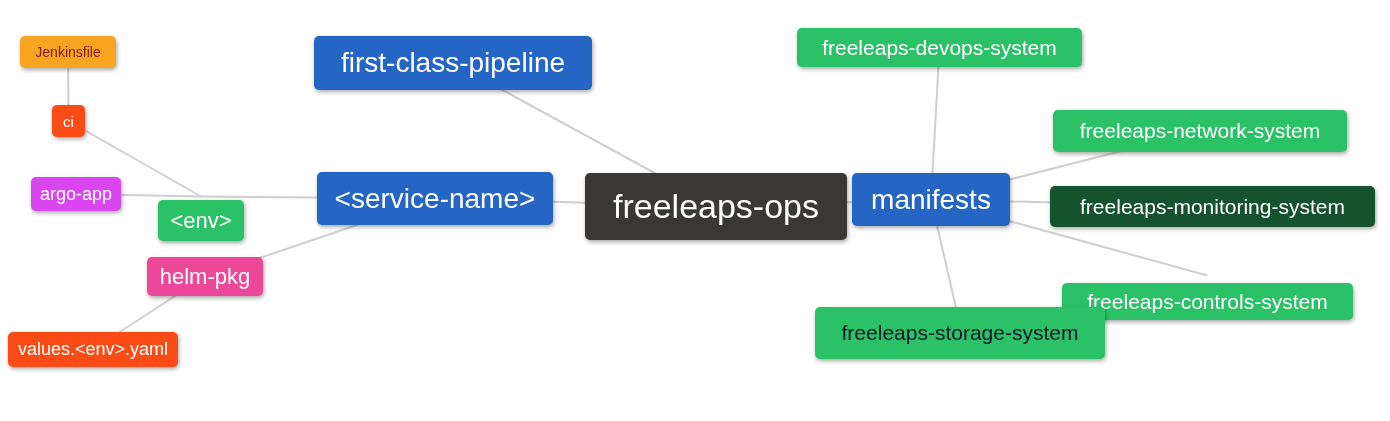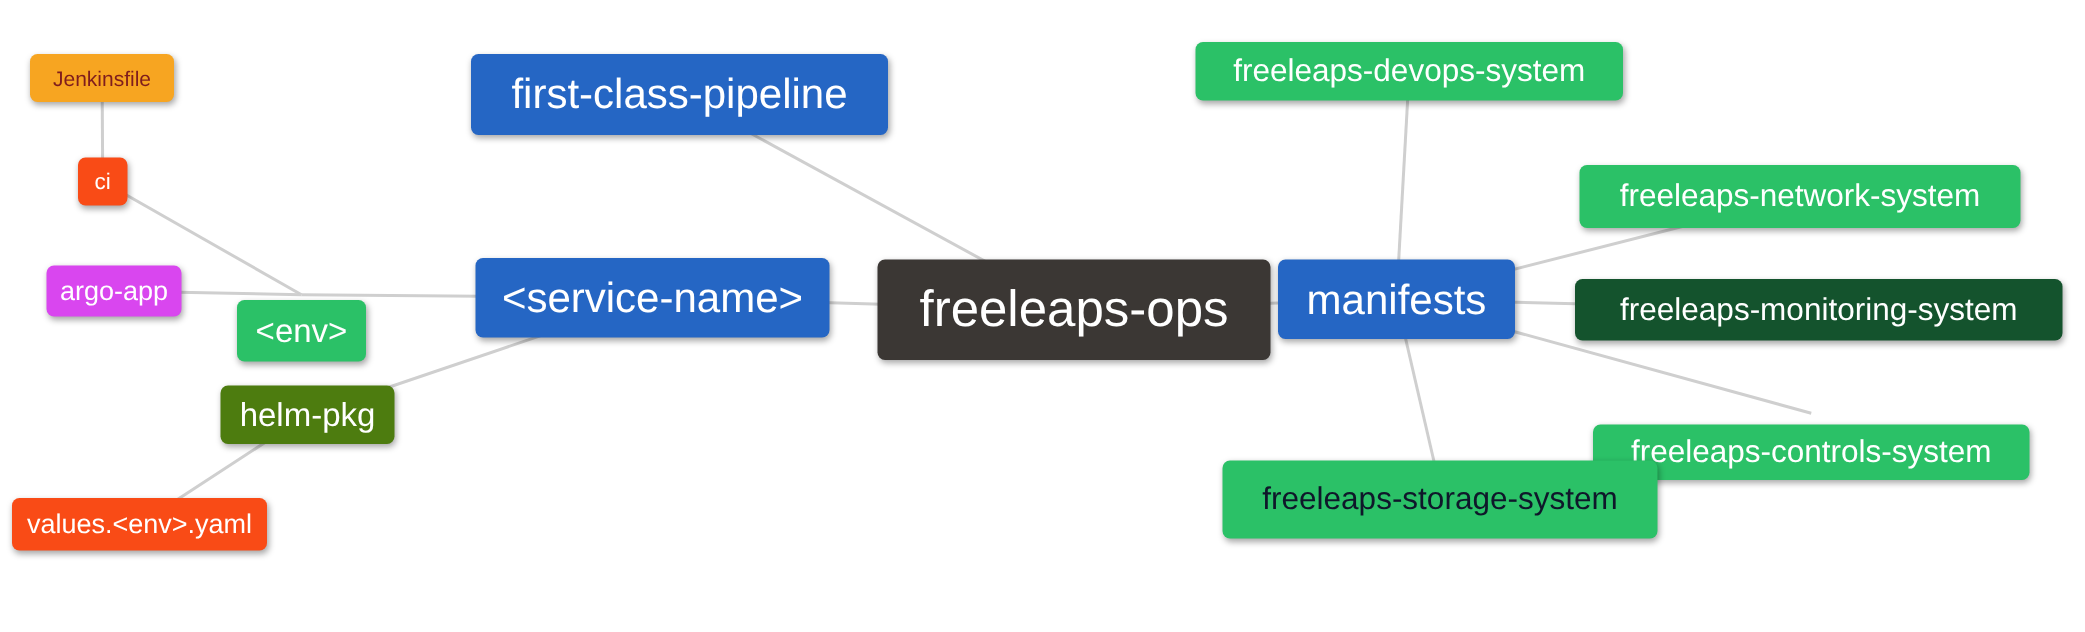--- a/index.html
+++ b/index.html
@@ -55,21 +55,21 @@
       <line x1="931" y1="199.5" x2="1212.5" y2="206.5" stroke="#CFCFCF" stroke-width="2"></line>
       <line x1="931" y1="199.5" x2="1207.5" y2="275.5" stroke="#CFCFCF" stroke-width="2"></line>
       <line x1="931" y1="199.5" x2="960" y2="325" stroke="#CFCFCF" stroke-width="2"></line>
     </svg>
   <div id="node-layer">
       <div class="node" style="left: 585px; top: 173px; width: 262px; height: 67px; font-size: 34px; background: rgb(59, 55, 52); color: rgb(255, 255, 255);">freeleaps-ops</div>
       <div class="node" style="left: 314px; top: 36px; width: 278px; height: 54px; font-size: 28px; background: rgb(37, 102, 196); color: rgb(255, 255, 255);">first-class-pipeline</div>
       <div class="node" style="left: 317px; top: 172px; width: 236px; height: 53px; font-size: 28px; background: rgb(37, 102, 196); color: rgb(255, 255, 255);">&lt;service-name&gt;</div>
       <div class="node" style="left: 852px; top: 173px; width: 158px; height: 53px; font-size: 28px; background: rgb(37, 102, 196); color: rgb(255, 255, 255);">manifests</div>
       <div class="node" style="left: 158px; top: 176px; width: 86px; height: 41px; font-size: 22px; background: rgb(43, 193, 103); color: rgb(255, 255, 255); margin-top: 24px;">&lt;env&gt;</div>
-      <div class="node" style="left: 147px; top: 257px; width: 116px; height: 39px; font-size: 22px; background: #4d7c0f; color: rgb(255, 255, 255);">helm-pkg</div>
+      <div class="node" style="left: 147px; top: 257px; width: 116px; height: 39px; font-size: 22px; background: #ec4899; color: rgb(255, 255, 255);">helm-pkg</div>
       <div class="node" style="left: 52px; top: 105px; width: 33px; height: 32px; font-size: 15px; background: rgb(249, 75, 22); color: rgb(255, 255, 255);">ci</div>
       <div class="node" style="left: 31px; top: 177px; width: 90px; height: 34px; font-size: 18px; background: #d946ef; color: rgb(255, 255, 255);">argo-app</div>
       <div class="node" style="left: 20px; top: 36px; width: 96px; height: 32px; font-size: 14px; background: rgb(247, 165, 33); color: #7f1d1d;">Jenkinsfile</div>
       <div class="node" style="left: 8px; top: 332px; width: 170px; height: 35px; font-size: 18px; background: rgb(249, 75, 22); color: rgb(255, 255, 255);">values.&lt;env&gt;.yaml</div>
       <div class="node" style="left: 797px; top: 28px; width: 285px; height: 39px; font-size: 21px; background: rgb(43, 193, 103); color: rgb(255, 255, 255);">freeleaps-devops-system</div>
       <div class="node" style="left: 1053px; top: 110px; width: 294px; height: 42px; font-size: 21px; background: rgb(43, 193, 103); color: rgb(255, 255, 255);">freeleaps-network-system</div>
       <div class="node" style="left: 1050px; top: 186px; width: 325px; height: 41px; font-size: 21px; background: #14532d; color: rgb(255, 255, 255);">freeleaps-monitoring-system</div>
       <div class="node" style="left: 1062px; top: 257px; width: 291px; height: 37px; font-size: 21px; background: rgb(43, 193, 103); color: rgb(255, 255, 255); margin-top: 26px;">freeleaps-controls-system</div>
       <div class="node" style="left: 815px; top: 307px; width: 290px; height: 52px; font-size: 21px; background: rgb(43, 193, 103); color: #0f172a;">freeleaps-storage-system</div>
     </div>

